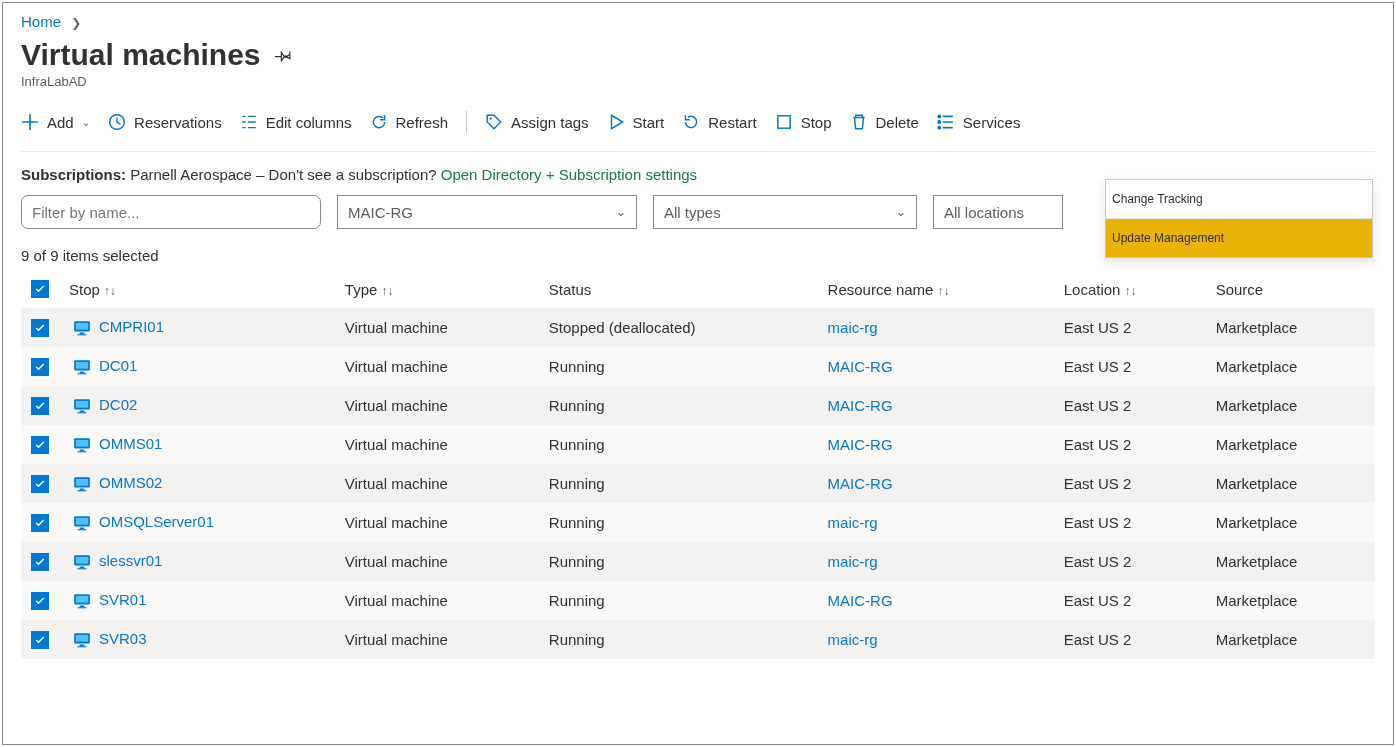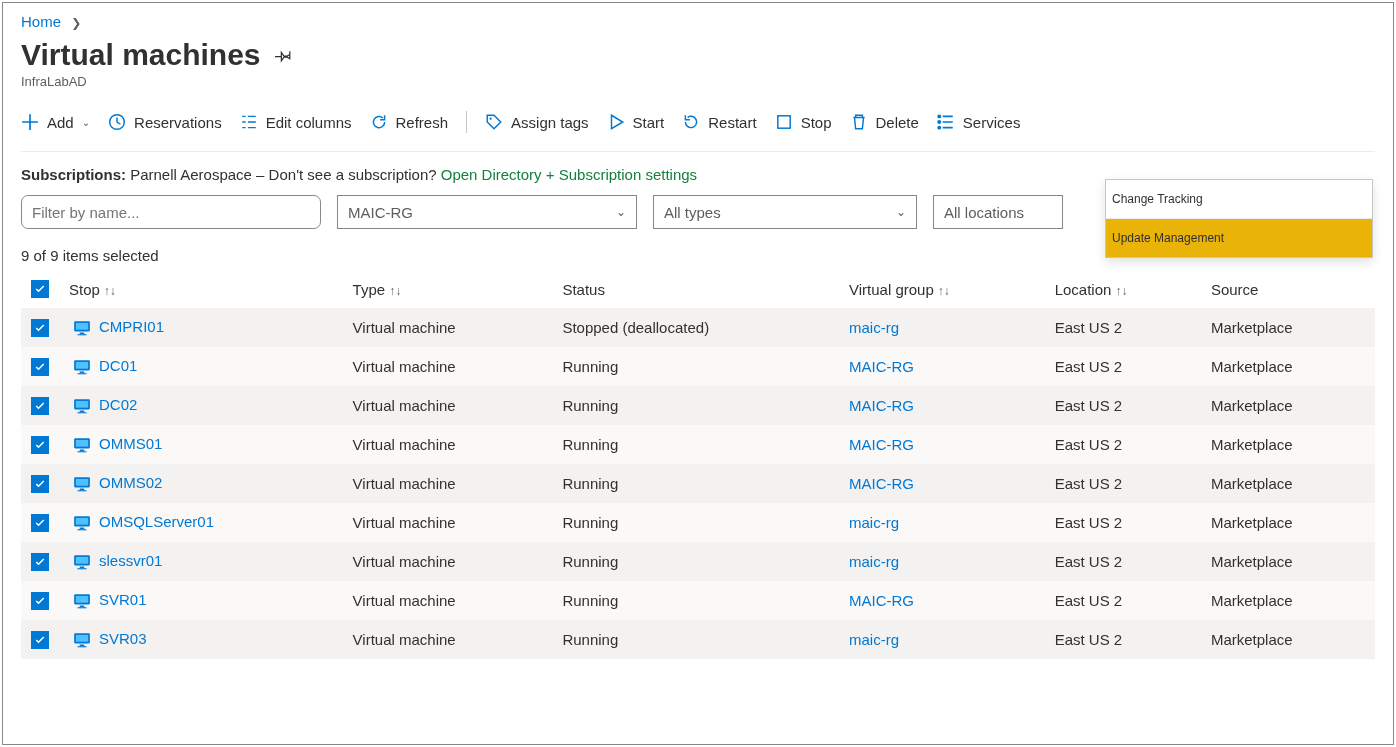--- a/index.html
+++ b/index.html
@@ -214,21 +214,21 @@
     <thead>
       <tr>
         <th><span class="chk">
               <svg viewBox="0 0 16 16">
                 <path d="M3 8l3 3 7-7" stroke="#fff" stroke-width="2" fill="none"></path>
               </svg>
             </span></th>
         <th><span>Stop</span><span class="sort">↑↓</span></th>
         <th><span>Type</span><span class="sort">↑↓</span></th>
         <th><span>Status</span></th>
-        <th><span>Virtual group</span><span class="sort">↑↓</span></th>
+        <th><span>Resource name</span><span class="sort">↑↓</span></th>
         <th><span>Location</span><span class="sort">↑↓</span></th>
         <th><span>Source</span></th>
       </tr>
     </thead>
     <tbody id="tbody">
         <tr>
           <td><span class="chk">
               <svg viewBox="0 0 16 16">
                 <path d="M3 8l3 3 7-7" stroke="#fff" stroke-width="2" fill="none"></path>
               </svg>

